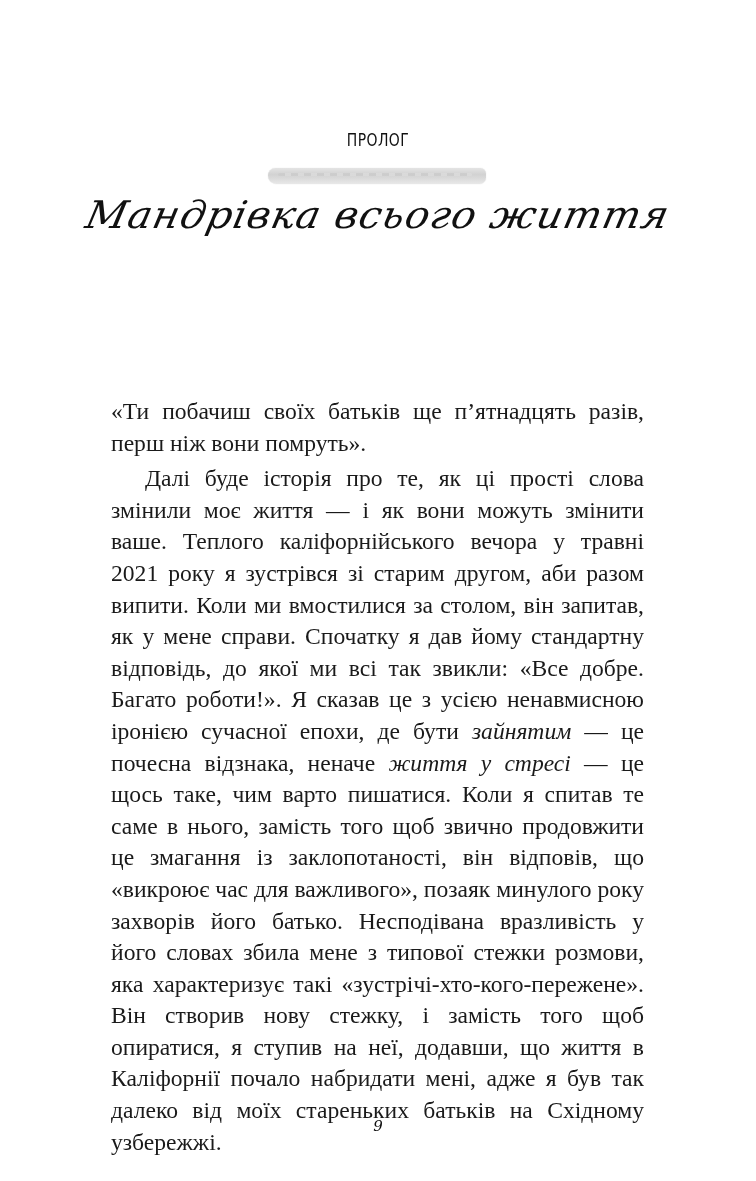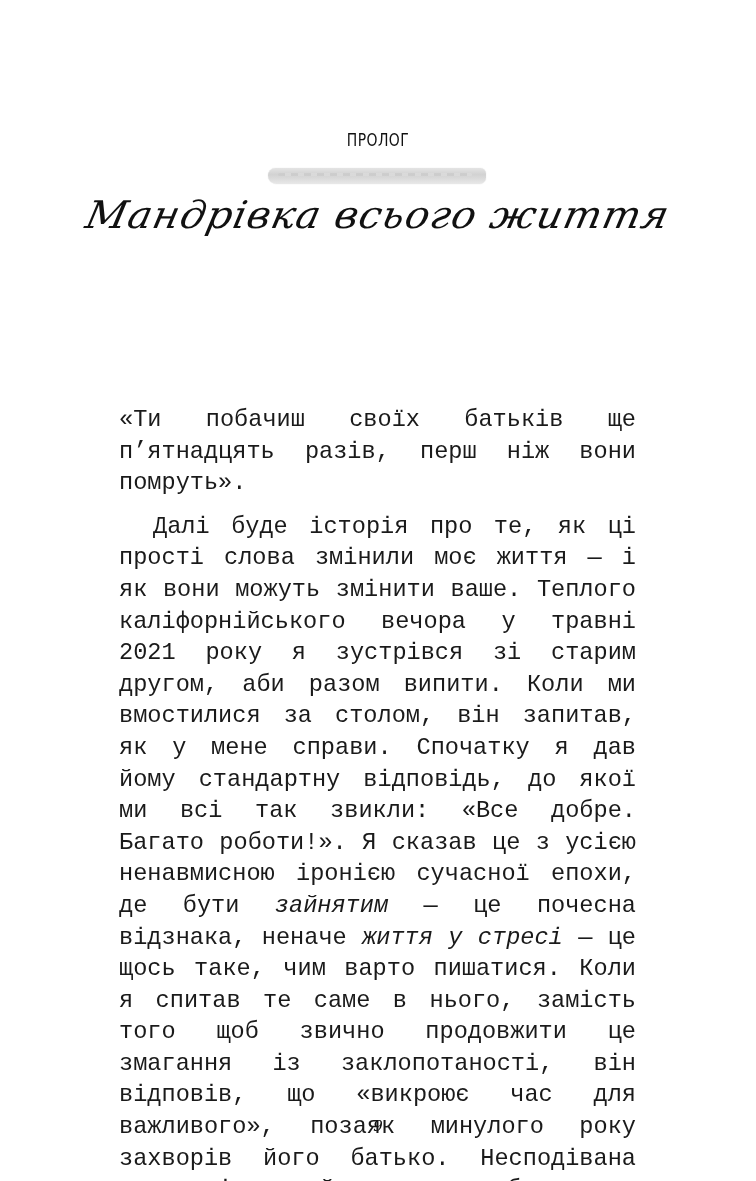--- a/index.html
+++ b/index.html
@@ -24,21 +24,21 @@
   .script-title {
     position: absolute; top: 192px; left: 0; width: 756px; text-align: center;
     font-family: "DejaVu Serif", serif; font-style: italic; font-size: 40px;
     letter-spacing: 1px; color: #111; transform: skewX(-12deg) scaleY(0.95);
   }
   .body-text {
     position: absolute; top: 392px; left: 107px; width: 541px;
     font-family: "Liberation Serif", serif; font-size: 23.6px; line-height: 31.6px;
     text-align: justify; hyphens: manual; color: #1a1a1a;
   }
-  .body-text p { margin: 12px; font-family: Liberation Mono, monospace; }
+  .body-text p { margin: 4px; }
   .body-text p.indent { text-indent: 34px; }
   .body-text em { font-style: italic; }
   .folio {
     position: absolute; top: 1117px; left: 0; width: 756px; text-align: center;
     font-family: "DejaVu Serif", serif; font-style: italic; font-size: 15px; color: #111;
   }
 </style>
 </head>
 <body>
 

